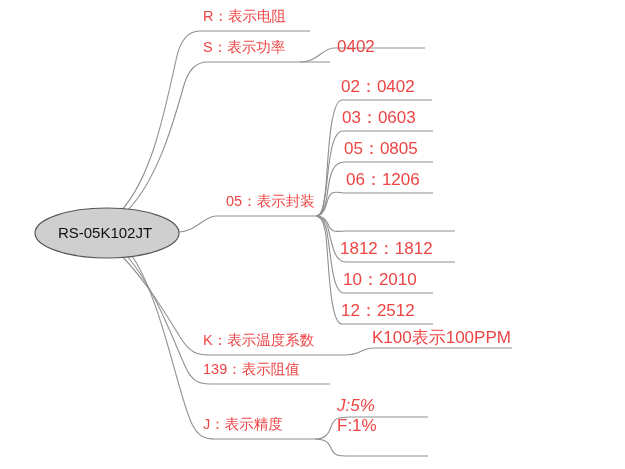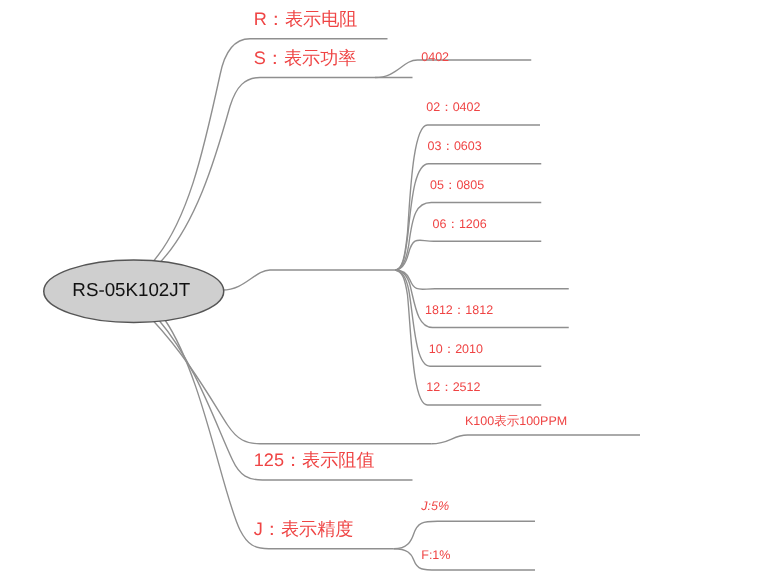--- a/index.html
+++ b/index.html
@@ -31,21 +31,21 @@
     white-space: nowrap;
     color: #ef4444;
     font-size: 14px;
     line-height: 16px;
     letter-spacing: 0px;
   }
   .lvl1 {
     font-size: 14.5px;
   }
   .lvl2 {
-    font-size: 10px;
+    font-size: 17px;
   }
   .root-label {
     position: absolute;
     white-space: nowrap;
     color: #111111;
     font-size: 15px;
     line-height: 16px;
     text-align: center;
   }
 </style>
@@ -89,23 +89,25 @@
 
     <ellipse cx="107" cy="233" rx="72" ry="25" fill="#cfcfcf" stroke="#555555" stroke-width="1.2"></ellipse>
   </svg>
 
   <div class="root-label" style="left:35px; top:225px; width:140px;">RS-05K102JT</div>
 
   <div class="node-label lvl1" style="left:203px; top:8px;">R：表示电阻</div>
 
   <div class="node-label lvl1" style="left:203px; top:39px;">S：表示功率</div>
 
+  <div class="node-label lvl1" style="left:226px; top:193px;">05：表示封装</div>
 
+  <div class="node-label lvl1" style="left:203px; top:332px;">K：表示温度系数</div>
 
-  <div class="node-label lvl1" style="left:203px; top:361px;">125：表示阻值</div>
+  <div class="node-label lvl1" style="left:203px; top:361px;">139：表示阻值</div>
 
   <div class="node-label lvl1" style="left:203px; top:416px;">J：表示精度</div>
 
   <div class="node-label lvl2" style="left:337px; top:39px;">0402</div>
 
   <div class="node-label lvl2" style="left:341px; top:79px;">02：0402</div>
 
   <div class="node-label lvl2" style="left:342px; top:110px;">03：0603</div>
 
   <div class="node-label lvl2" style="left:344px; top:141px;">05：0805</div>
@@ -116,15 +118,15 @@
   <div class="node-label lvl2" style="left:340px; top:241px;">1812：1812</div>
 
   <div class="node-label lvl2" style="left:343px; top:272px;">10：2010</div>
 
   <div class="node-label lvl2" style="left:341px; top:303px;">12：2512</div>
 
   <div class="node-label lvl2" style="left:372px; top:330px;">K100表示100PPM</div>
 
   <div class="node-label lvl2" style="left:337px; top:398px;font-style:italic;">J:5%</div>
 
-  <div class="node-label lvl2" style="left:337px; top:437px;">F:1%</div>
+  <div class="node-label lvl2" style="left:337px; top:418px;">F:1%</div>
 
 </div>
 
 </body></html>

